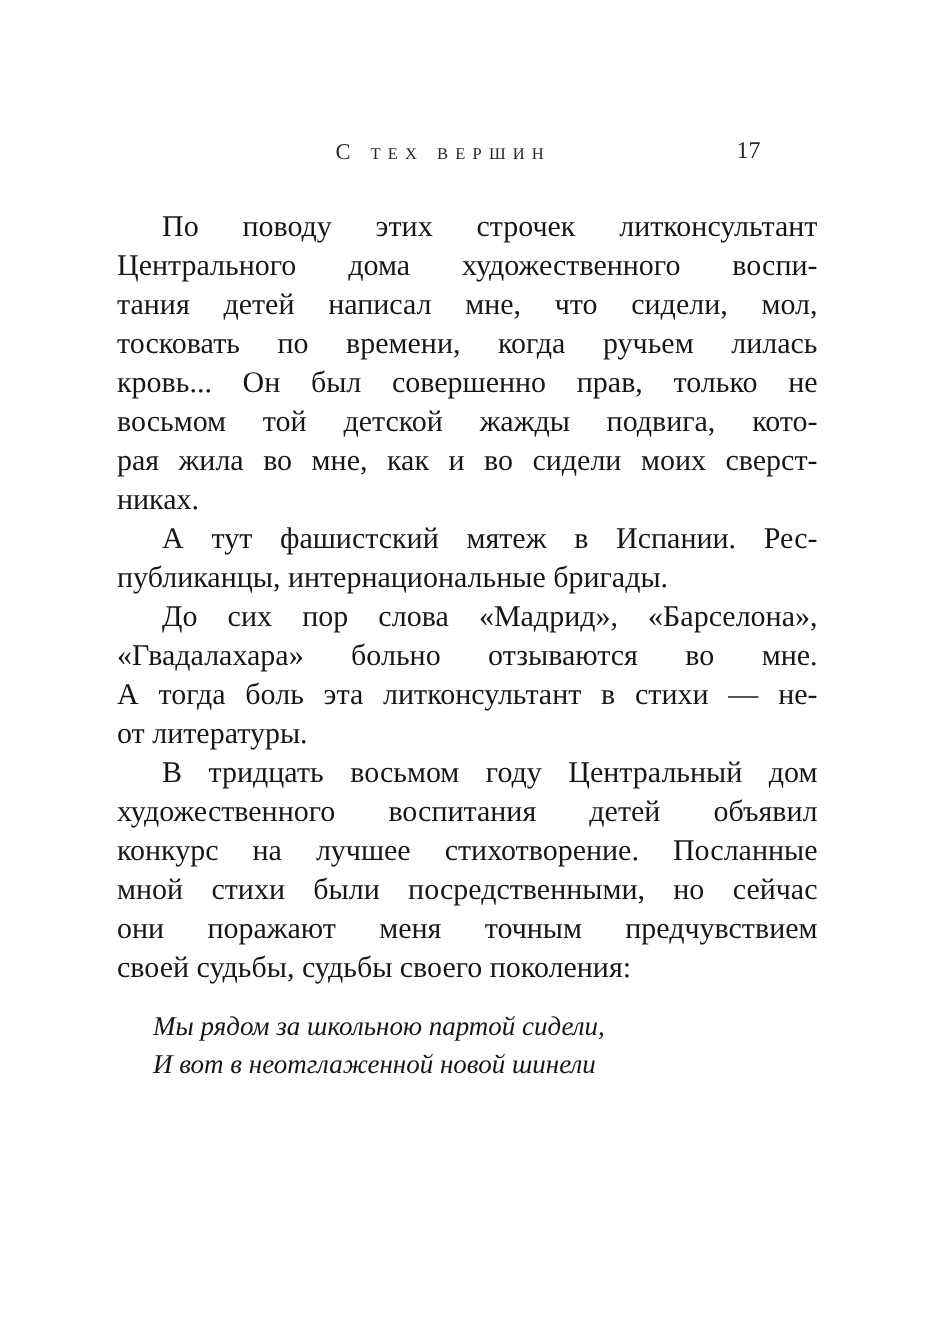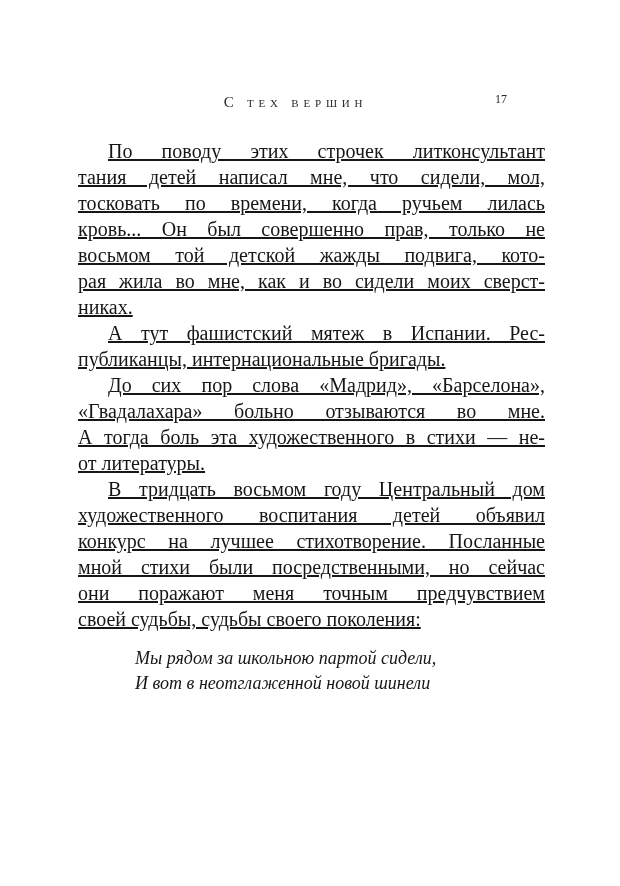--- a/index.html
+++ b/index.html
@@ -33,75 +33,75 @@
     font-variant: small-caps;
     font-size: 15px;
     letter-spacing: 0.32em;
     color: #2a2a2a;
     white-space: nowrap;
   }
   .page-number {
     position: absolute;
     right: 38px;
     top: 0;
-    font-size: 12px;
+    font-size: 16px;
     color: #2a2a2a;
   }
   .body-text {
     width: 467px;
     font-size: 20px;
     line-height: 26px;
     color: #161616;
-    text-decoration: underline;
   }
   .line {
     text-align: justify;
     text-align-last: justify;
     white-space: normal;
   }
   .line.last {
     text-align-last: left;
   }
   .line.indent {
     text-indent: 30px;
   }
   .poem {
     margin-top: 14px;
-    margin-left: 57px;
+    margin-left: 24px;
     font-size: 18px;
     line-height: 25px;
     font-style: italic;
     color: #161616;
   }
   .poem-line {
     text-align: left;
   }
 </style>
 </head>
 <body>
 
 <div class="page">
   <div class="header">
     <span class="running-title">С тех вершин</span>
     <span class="page-number">17</span>
   </div>
 
   <div class="body-text" id="body-text">
       <div class="line indent">По поводу этих строчек литконсультант</div>
+      <div class="line">Центрального дома художественного воспи-</div>
       <div class="line">тания детей написал мне, что сидели, мол,</div>
       <div class="line">тосковать по времени, когда ручьем лилась</div>
       <div class="line">кровь... Он был совершенно прав, только не</div>
       <div class="line">восьмом той детской жажды подвига, кото-</div>
       <div class="line">рая жила во мне, как и во сидели моих сверст-</div>
       <div class="line last">никах.</div>
       <div class="line indent">А тут фашистский мятеж в Испании. Рес-</div>
       <div class="line last">публиканцы, интернациональные бригады.</div>
       <div class="line indent">До сих пор слова «Мадрид», «Барселона»,</div>
       <div class="line">«Гвадалахара» больно отзываются во мне.</div>
-      <div class="line">А тогда боль эта художественного в стихи — не-</div>
+      <div class="line">А тогда боль эта литконсультант в стихи — не-</div>
       <div class="line last">от литературы.</div>
       <div class="line indent">В тридцать восьмом году Центральный дом</div>
       <div class="line">художественного воспитания детей объявил</div>
       <div class="line">конкурс на лучшее стихотворение. Посланные</div>
       <div class="line">мной стихи были посредственными, но сейчас</div>
       <div class="line">они поражают меня точным предчувствием</div>
       <div class="line last">своей судьбы, судьбы своего поколения:</div>
     </div>
 
   <div class="poem" id="poem">

